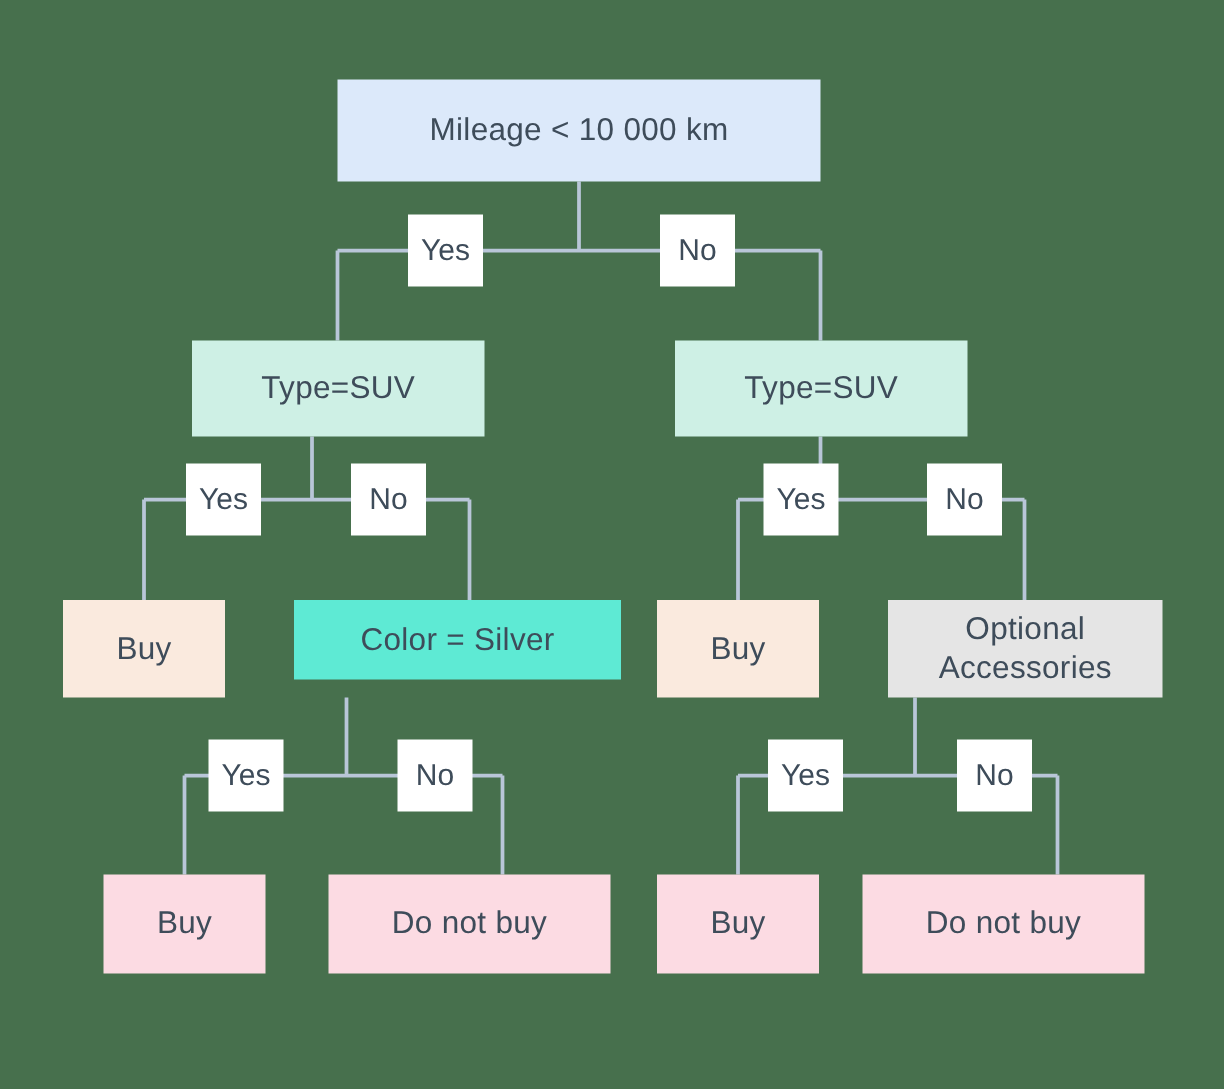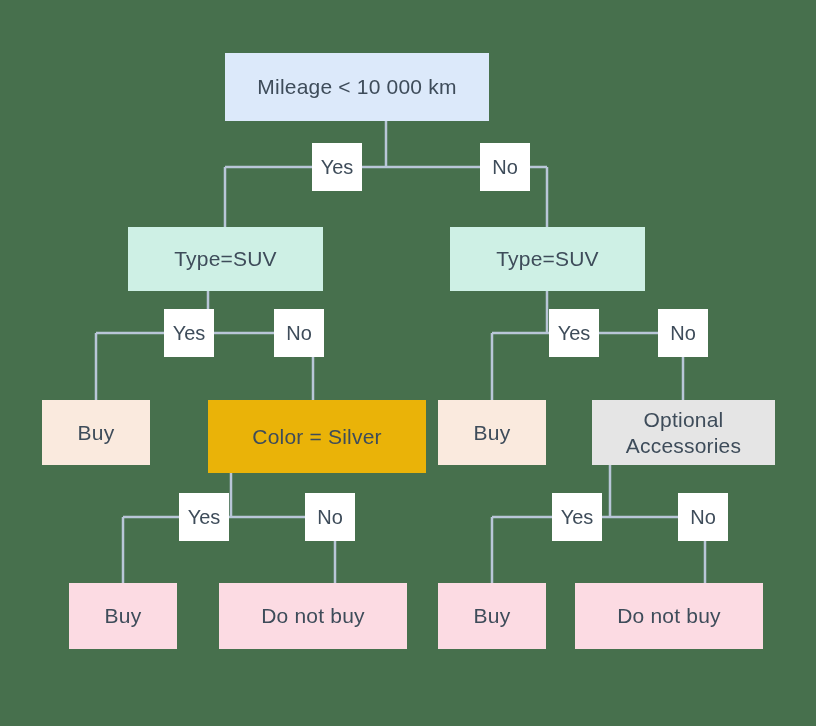--- a/index.html
+++ b/index.html
@@ -42,21 +42,20 @@
   .edge-label {
     position: absolute;
     box-sizing: border-box;
     background: #ffffff;
     color: #3e4c5a;
     font-size: 20px;
     display: flex;
     align-items: center;
     justify-content: center;
     text-align: center;
-    margin-left: 40px;
   }
 </style>
 </head>
 <body>
 
 <div id="diagram">
   <svg id="connectors" viewBox="0 0 816 726" width="816" height="726" aria-hidden="true">
       <line x1="386" y1="121" x2="386" y2="167" stroke="#b9c6d8" stroke-width="2.5"></line>
       <line x1="225" y1="167" x2="547" y2="167" stroke="#b9c6d8" stroke-width="2.5"></line>
       <line x1="225" y1="167" x2="225" y2="227" stroke="#b9c6d8" stroke-width="2.5"></line>
@@ -72,25 +71,25 @@
       <line x1="231" y1="465" x2="231" y2="517" stroke="#b9c6d8" stroke-width="2.5"></line>
       <line x1="123" y1="517" x2="335" y2="517" stroke="#b9c6d8" stroke-width="2.5"></line>
       <line x1="123" y1="517" x2="123" y2="583" stroke="#b9c6d8" stroke-width="2.5"></line>
       <line x1="335" y1="517" x2="335" y2="583" stroke="#b9c6d8" stroke-width="2.5"></line>
       <line x1="610" y1="465" x2="610" y2="517" stroke="#b9c6d8" stroke-width="2.5"></line>
       <line x1="492" y1="517" x2="705" y2="517" stroke="#b9c6d8" stroke-width="2.5"></line>
       <line x1="492" y1="517" x2="492" y2="583" stroke="#b9c6d8" stroke-width="2.5"></line>
       <line x1="705" y1="517" x2="705" y2="583" stroke="#b9c6d8" stroke-width="2.5"></line>
     </svg>
   <div id="nodes-layer">
-      <div class="node node-decision" style="left: 225px; top: 53px; width: 264px; height: 68px; background: rgb(220, 233, 250);">Mileage &lt; 10 000 km</div>
+      <div class="node node-decision" style="left: 225px; top: 53px; width: 322px; height: 68px; background: rgb(220, 233, 250);">Mileage &lt; 10 000 km</div>
       <div class="node node-decision" style="left: 128px; top: 227px; width: 195px; height: 64px; background: rgb(206, 240, 229);">Type=SUV</div>
       <div class="node node-decision" style="left: 450px; top: 227px; width: 195px; height: 64px; background: rgb(206, 240, 229);">Type=SUV</div>
       <div class="node node-outcome" style="left: 42px; top: 400px; width: 108px; height: 65px; background: rgb(250, 234, 222);">Buy</div>
-      <div class="node node-decision" style="left: 208px; top: 400px; width: 218px; height: 73px; background: #eab308;">Color = Silver</div>
+      <div class="node node-decision" style="left: 196px; top: 400px; width: 218px; height: 53px; background: #5eead4;">Color = Silver</div>
       <div class="node node-outcome" style="left: 438px; top: 400px; width: 108px; height: 65px; background: rgb(250, 234, 222);">Buy</div>
       <div class="node node-decision" style="left: 592px; top: 400px; width: 183px; height: 65px; background: #e5e5e5;">Optional
 Accessories</div>
       <div class="node node-outcome" style="left: 69px; top: 583px; width: 108px; height: 66px; background: rgb(252, 219, 227);">Buy</div>
       <div class="node node-outcome" style="left: 219px; top: 583px; width: 188px; height: 66px; background: rgb(252, 219, 227);">Do not buy</div>
       <div class="node node-outcome" style="left: 438px; top: 583px; width: 108px; height: 66px; background: rgb(252, 219, 227);">Buy</div>
       <div class="node node-outcome" style="left: 575px; top: 583px; width: 188px; height: 66px; background: rgb(252, 219, 227);">Do not buy</div>
     </div>
   <div id="labels-layer">
       <div class="edge-label" style="left: 272px; top: 143px; width: 50px; height: 48px;">Yes</div>

